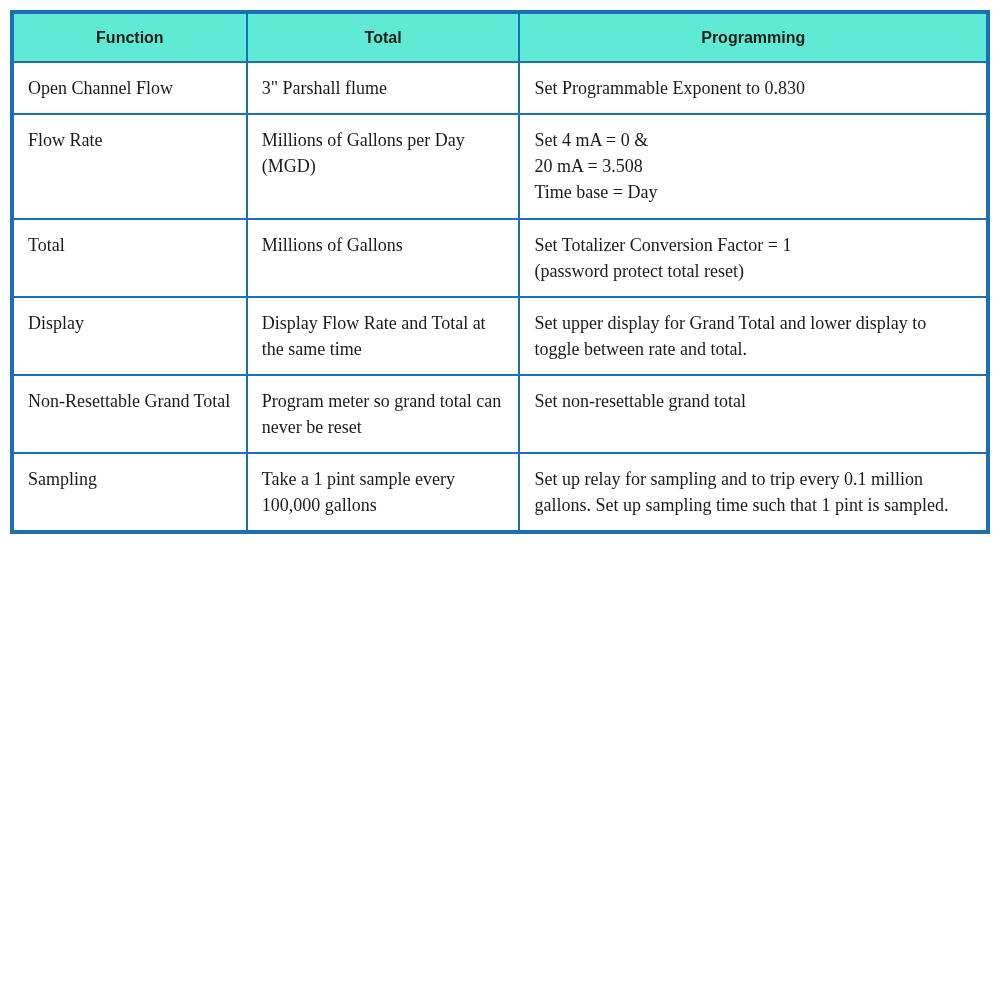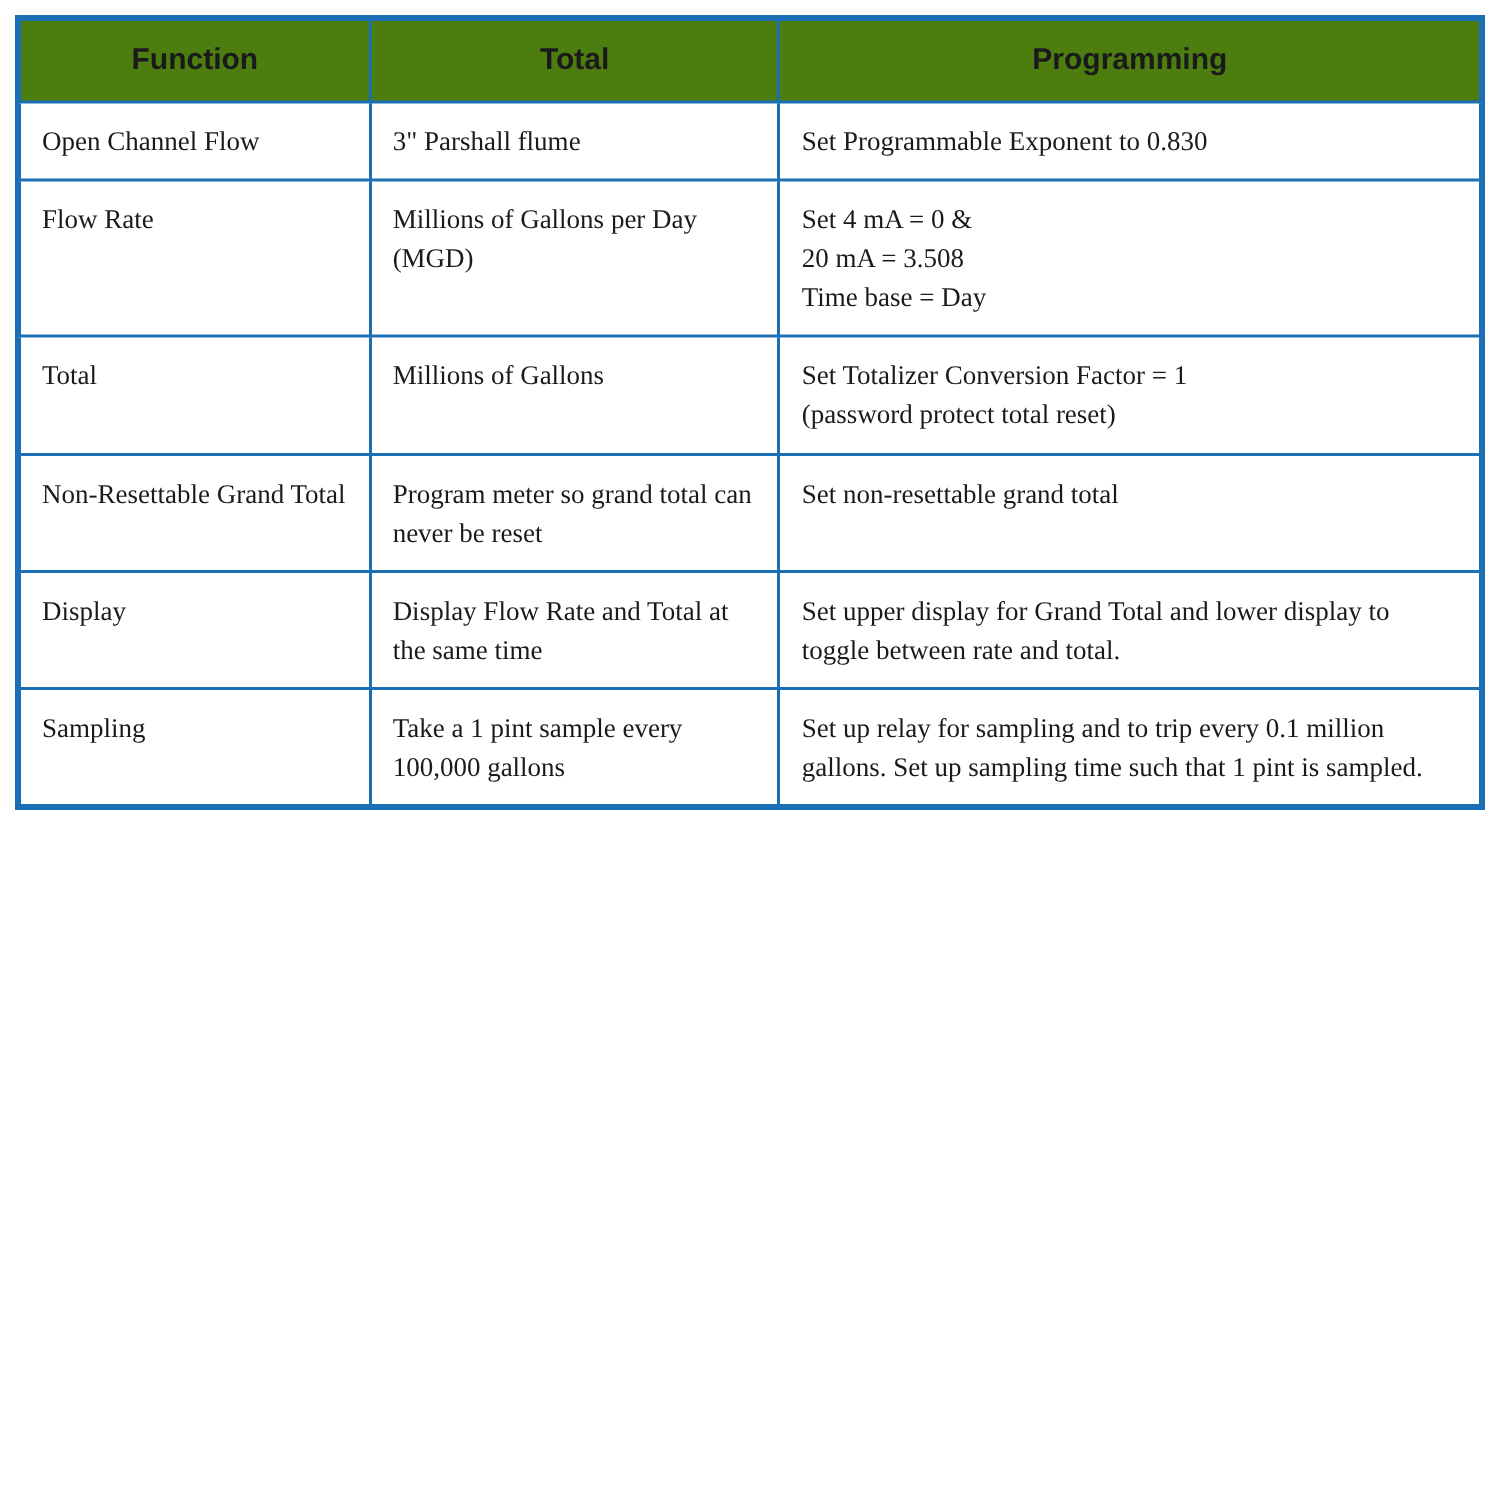--- a/index.html
+++ b/index.html
@@ -33,22 +33,22 @@
     th, td {
       border: 2px solid #1a6fb5;
       padding: 12px 14px;
       vertical-align: top;
       line-height: 1.45;
       color: #1a1a1a;
     }
 
     thead th {
       font-weight: bold;
-      font-size: 20px;
-      background: #4d7c0f;
+      font-size: 16px;
+      background: #5eead4;
       color: #1a1a1a;
     }
 
     tbody td {
       font-weight: normal;
       font-size: 18px;
       font-family: Liberation Serif, serif;
     }
 
     col.col-function { width: 24%; }
@@ -82,28 +82,28 @@
           <td>Flow Rate</td>
           <td>Millions of Gallons per Day (MGD)</td>
           <td>Set 4 mA = 0 &amp;<br>20 mA = 3.508<br>Time base = Day</td>
         </tr>
         <tr>
           <td>Total</td>
           <td>Millions of Gallons</td>
           <td>Set Totalizer Conversion Factor = 1<br>(password protect total reset)</td>
         </tr>
         <tr>
+          <td>Display</td>
+          <td>Display Flow Rate and Total at the same time</td>
+          <td>Set upper display for Grand Total and lower display to toggle between rate and total.</td>
+        </tr>
+        <tr>
           <td>Non-Resettable Grand Total</td>
           <td>Program meter so grand total can never be reset</td>
           <td>Set non-resettable grand total</td>
-        </tr>
-        <tr>
-          <td>Display</td>
-          <td>Display Flow Rate and Total at the same time</td>
-          <td>Set upper display for Grand Total and lower display to toggle between rate and total.</td>
         </tr>
         <tr>
           <td>Sampling</td>
           <td>Take a 1 pint sample every 100,000 gallons</td>
           <td>Set up relay for sampling and to trip every 0.1 million gallons. Set up sampling time such that 1 pint is sampled.</td>
         </tr>
       </tbody>
   </table>
 </div>
 

